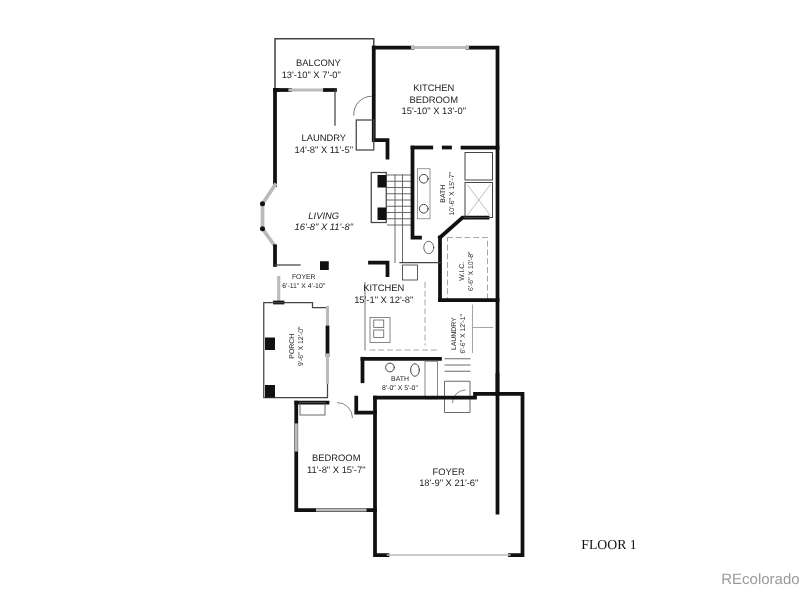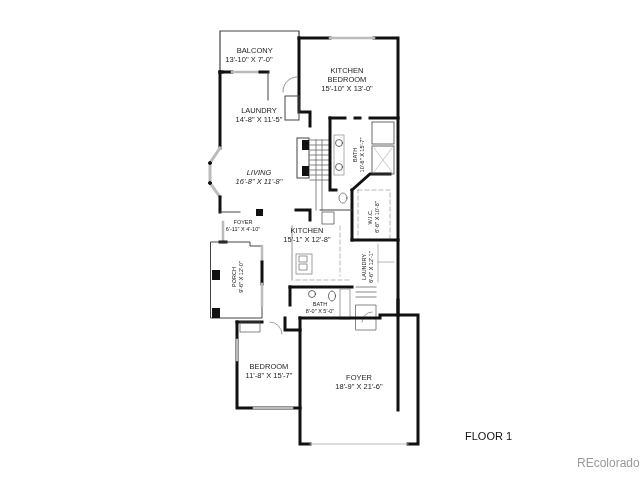--- a/index.html
+++ b/index.html
@@ -10,21 +10,21 @@
     #plan { position: absolute; left: 0; top: 0; }
     .room-label {
       position: absolute; text-align: center; color: #222;
       font-family: "Liberation Sans", sans-serif; font-size: 7.5px; line-height: 9px;
       white-space: nowrap; transform: translateX(-50%);
     }
     .room-label.small { font-size: 5.5px; line-height: 7px; }
     .room-label.rot { transform: translateX(-50%) rotate(-90deg); }
     .floor-label {
       position: absolute; left: 465px; top: 430px; font-size: 11px; color: #111;
-      font-family: Liberation Sans, sans-serif;
+      font-family: Liberation Serif, serif;
     }
     .watermark {
       position: absolute; left: 577px; top: 456px; font-size: 12px; color: #9a9a9a;
       font-family: "Liberation Sans", sans-serif;
     }
   </style>
 </head>
 <body>
 
 <svg id="plan" width="640" height="480" viewBox="0 0 640 480">

